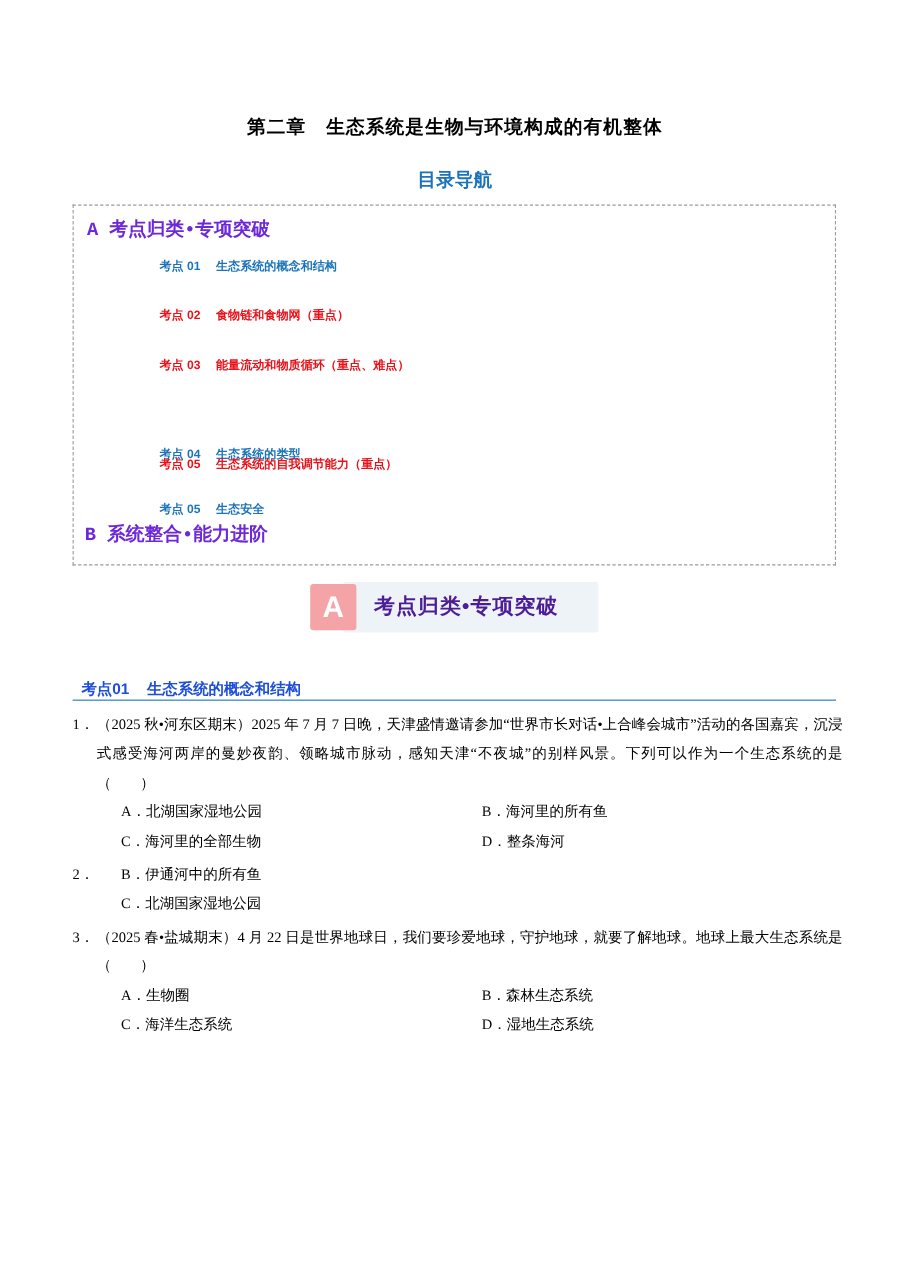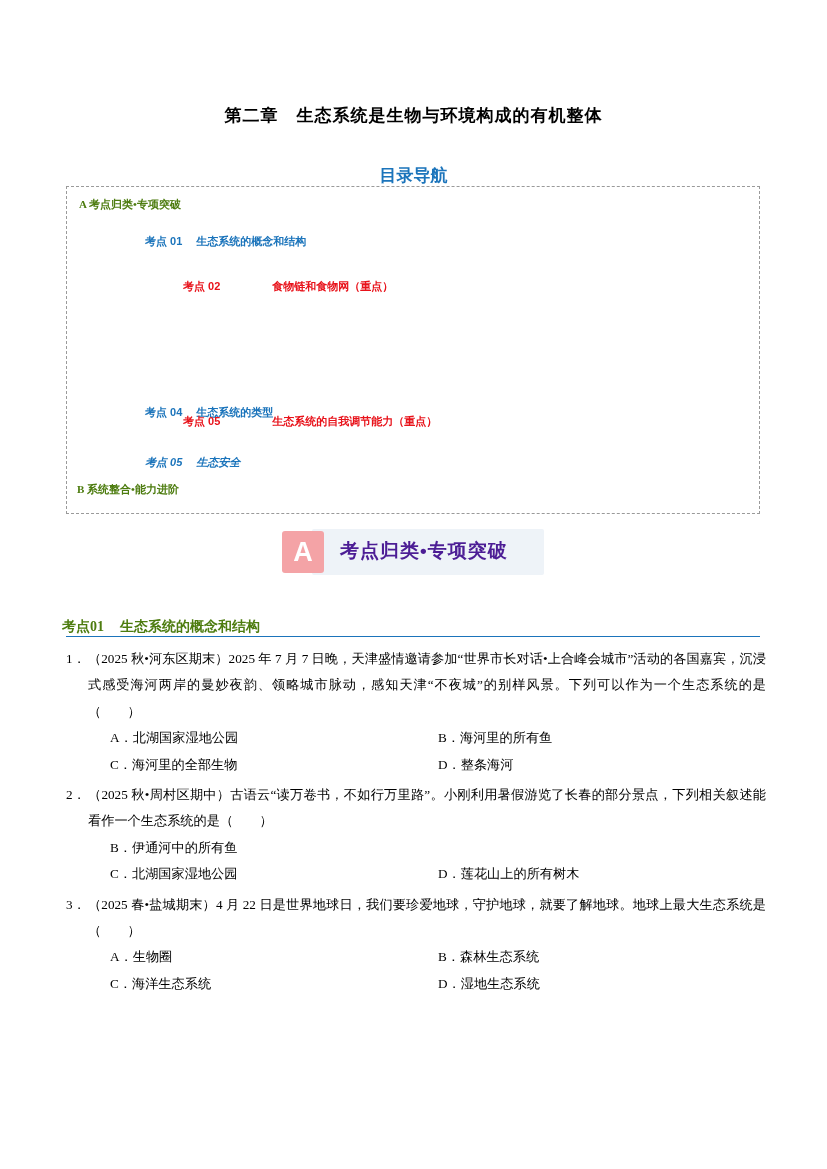--- a/index.html
+++ b/index.html
@@ -28,57 +28,57 @@
     left: 0; top: 104px;
     width: 827px;
     text-align: center;
     font-weight: bold;
     font-size: 17px;
     letter-spacing: 1px;
     font-family: "Liberation Sans", sans-serif;
   }
   .toc-heading {
     position: absolute;
-    left: 0; top: 164px;
+    left: 0; top: 152px;
     width: 827px;
     text-align: center;
     color: #1b74bb;
     font-weight: bold;
     font-size: 17px;
     font-family: "Liberation Sans", sans-serif;
   }
   .toc-box {
     position: absolute;
     left: 66px; top: 186px;
     width: 694px;
     height: 328px;
     border: 1px dashed #9a9a9a;
     box-sizing: border-box;
     padding: 12px 0 0 0;
   }
   .toc-section {
-    color: #4d7c0f;
-    font-weight: bold;
-    font-size: 11px;
-    font-family: Liberation Serif, serif;
+    color: #6d28d9;
+    font-weight: bold;
+    font-size: 17px;
+    font-family: Liberation Mono, monospace;
     margin-left: 12px;
   }
   .toc-section-a { position: absolute; left: 0; top: 10px; width: 100%; }
   .toc-section-b { position: absolute; left: 0; bottom: 16px; width: 100%; margin-left: 10px; }
   .toc-item {
     position: absolute;
     left: 78px;
     font-size: 11px;
     font-weight: bold;
     font-family: "Liberation Sans", sans-serif;
     white-space: nowrap;
   }
   .toc-item .kp { margin-right: 14px; }
   .blue { color: #1b74bb; }
-  .red  { color: #e8121a; margin-left: 38px; }
+  .red  { color: #e8121a; }
 
   .badge-wrap {
     position: absolute;
     left: 282px; top: 529px;
     width: 262px;
     height: 50px;
   }
   .badge-rect {
     position: absolute;
     left: 30px; top: 0;
@@ -106,25 +106,25 @@
     left: 58px; top: 9px;
     font-family: "Liberation Sans", sans-serif;
     font-weight: bold;
     font-size: 19px;
     color: #4c1d95;
     letter-spacing: 1px;
   }
 
   .section-label {
     position: absolute;
-    left: 62px; top: 618px;
-    font-family: Liberation Serif, serif;
+    left: 74px; top: 618px;
+    font-family: Liberation Sans, sans-serif;
     font-weight: bold;
     font-size: 14px;
-    color: #4d7c0f;
+    color: #1d4ed8;
     white-space: nowrap;
   }
   .section-label .kp { margin-right: 16px; }
   .rule {
     position: absolute;
     left: 66px; top: 636px;
     width: 694px;
     height: 1px;
     background: #1b74bb;
   }
@@ -175,30 +175,33 @@
     <div class="toc-section toc-section-a">A 考点归类•专项突破</div>
 
     <div class="toc-item" style="top:47px;">
       <span class="kp blue">考点 01</span><span class="blue">生态系统的概念和结构</span>
     </div>
 
     <div class="toc-item" style="top:92px;">
       <span class="kp red">考点 02</span><span class="red">食物链和食物网（重点）</span>
     </div>
 
+    <div class="toc-item" style="top:137px;">
+      <span class="kp red">考点 03</span><span class="red">能量流动和物质循环（重点、难点）</span>
+    </div>
 
     <div class="toc-item" style="top:182px;margin-top:36px;">
       <span class="kp blue">考点 04</span><span class="blue">生态系统的类型</span>
     </div>
 
     <div class="toc-item" style="top:227px;">
       <span class="kp red">考点 05</span><span class="red">生态系统的自我调节能力（重点）</span>
     </div>
 
-    <div class="toc-item" style="top:268px;font-style:italic;">
+    <div class="toc-item" style="top:268px;">
       <span class="kp blue">考点 05</span><span class="blue">生态安全</span>
     </div>
 
     <div class="toc-section toc-section-b">B 系统整合•能力进阶</div>
   </div>
 
   <div class="badge-wrap">
     <div class="badge-rect"></div>
     <div class="badge-a">A</div>
     <div class="badge-text">考点归类•专项突破</div>
@@ -224,29 +227,27 @@
         <div class="opts-row">
           <div class="opt">C．海河里的全部生物</div>
           <div class="opt">D．整条海河</div>
         </div>
       </div>
     </div>
 
     <div class="q">
       <div class="q-body">
         <span class="q-num">2．</span>
-        <span>（2025 秋•周村区期中）古语云“读万卷书，不如行万里路”。小刚利用暑假游览了长春的部分景点，下列相关叙述能看作一个生态系统的是（　　）</span>
       </div>
       <div class="opts">
         <div class="opts-row">
           <div class="opt">B．伊通河中的所有鱼</div>
         </div>
         <div class="opts-row">
           <div class="opt">C．北湖国家湿地公园</div>
-          <div class="opt">D．莲花山上的所有树木</div>
         </div>
       </div>
     </div>
 
     <div class="q">
       <div class="q-body">
         <span class="q-num">3．</span>
         <span>（2025 春•盐城期末）4 月 22 日是世界地球日，我们要珍爱地球，守护地球，就要了解地球。地球上最大生态系统是（　　）</span>
       </div>
       <div class="opts">

